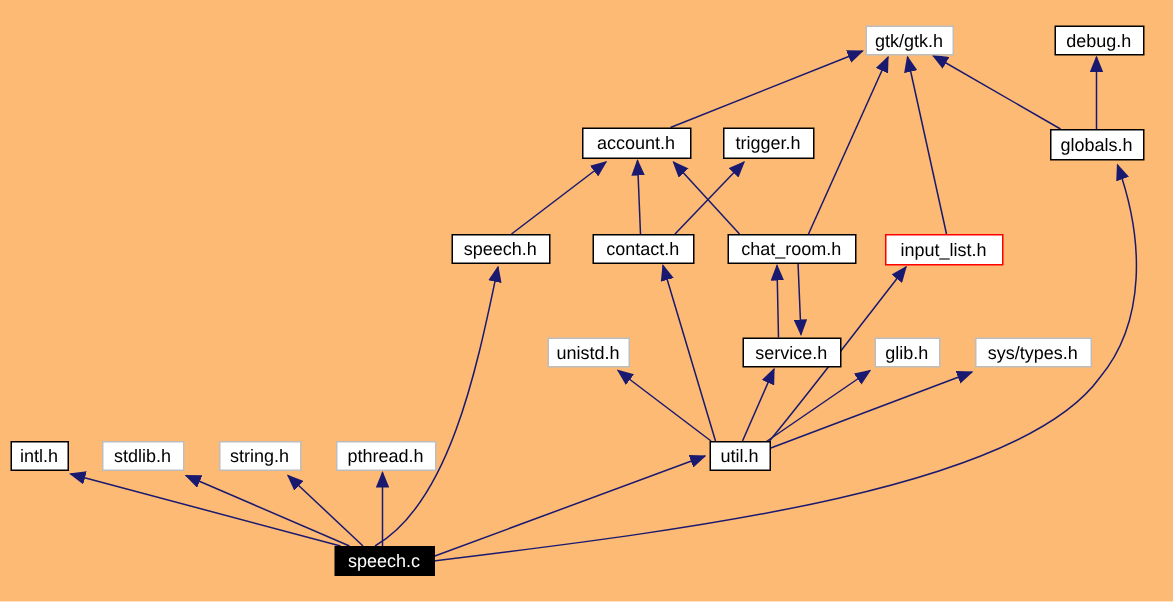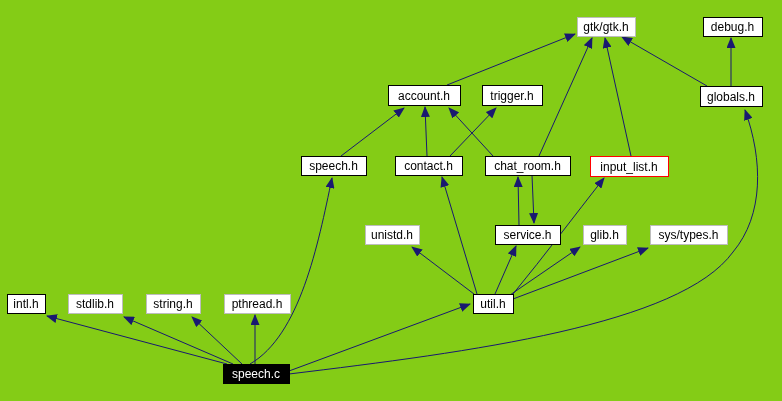--- a/index.html
+++ b/index.html
@@ -5,21 +5,21 @@
   html, body {
     margin: 0;
     padding: 0;
     background: #ffffff;
     font-family: "Liberation Sans", "DejaVu Sans", sans-serif;
   }
   .graph-wrap {
     position: relative;
     width: 782px;
     height: 401px;
-    background: #84cc16;
+    background: #fdba74;
     overflow: hidden;
   }
   svg { display: block; }
   .edge {
     fill: none;
     stroke-width: 1;
   }
   .node-rect {
     stroke-width: 1;
   }

